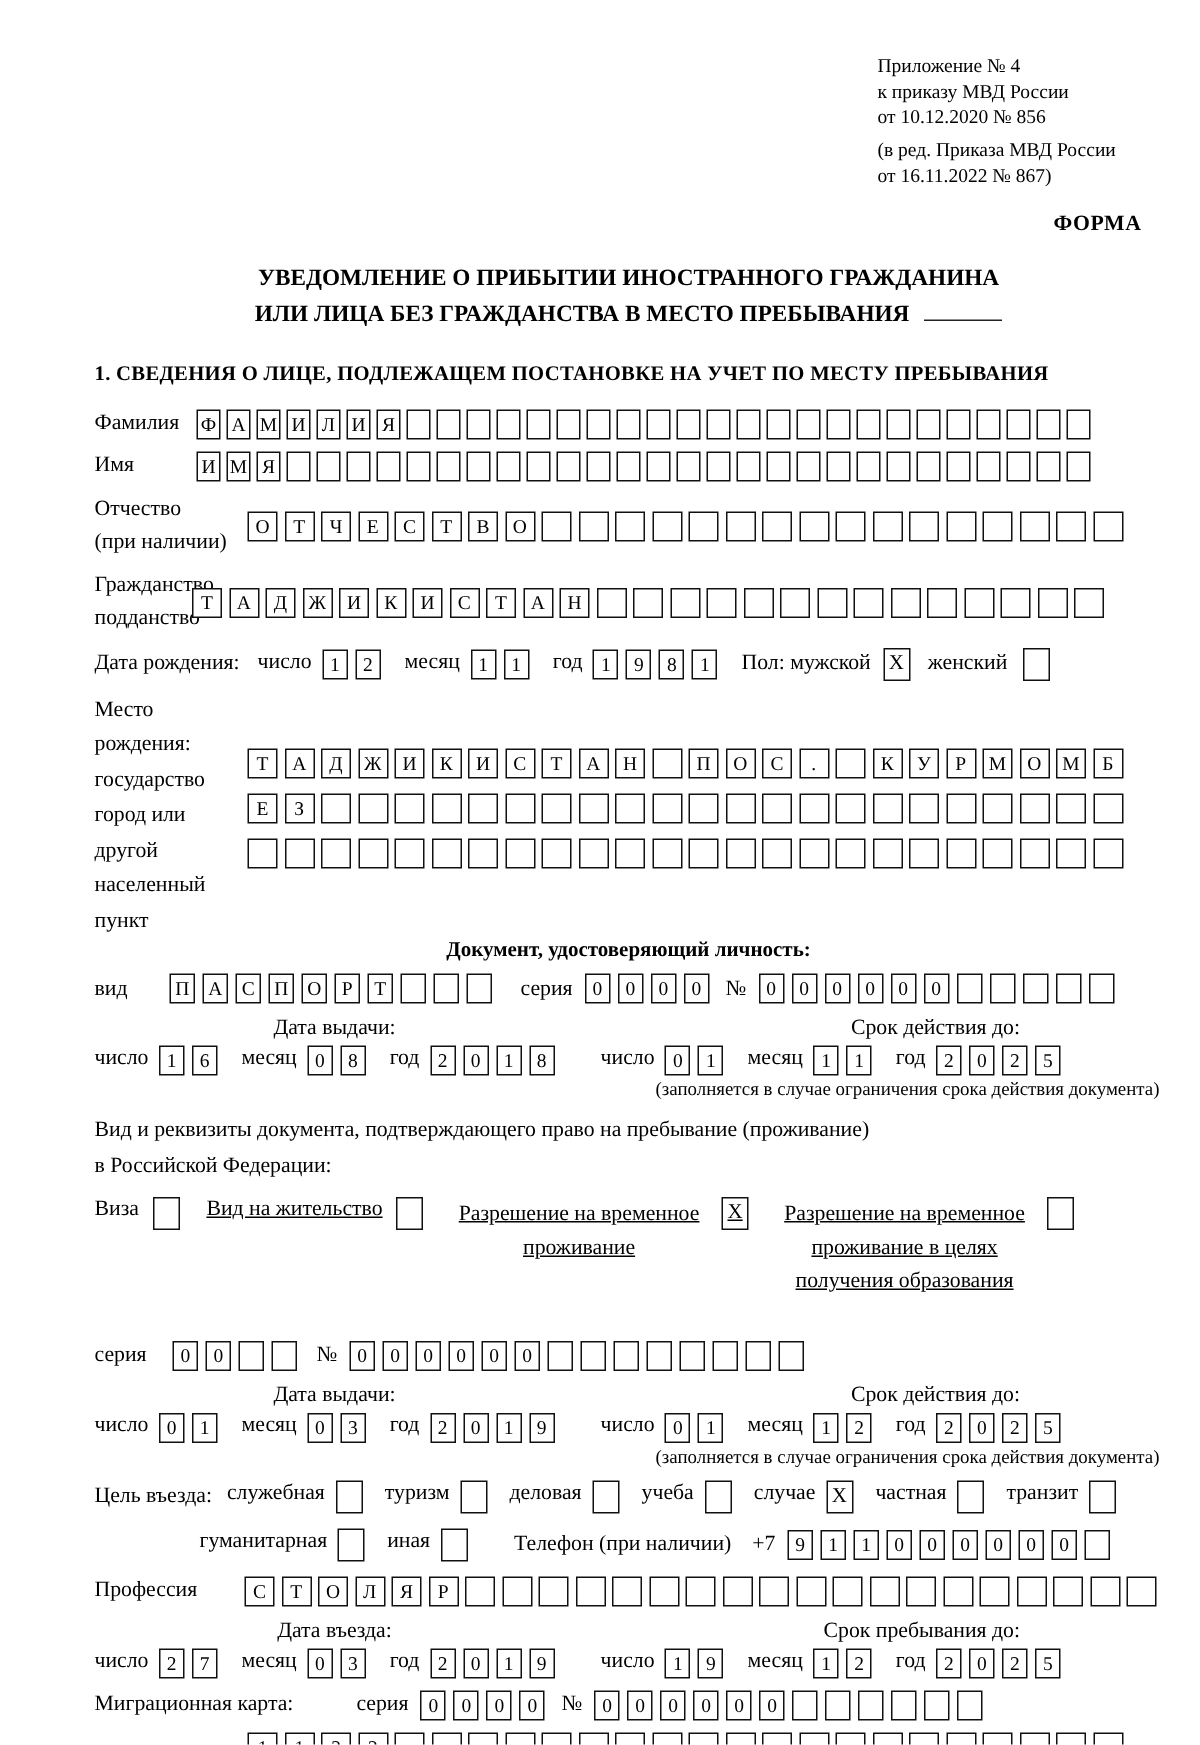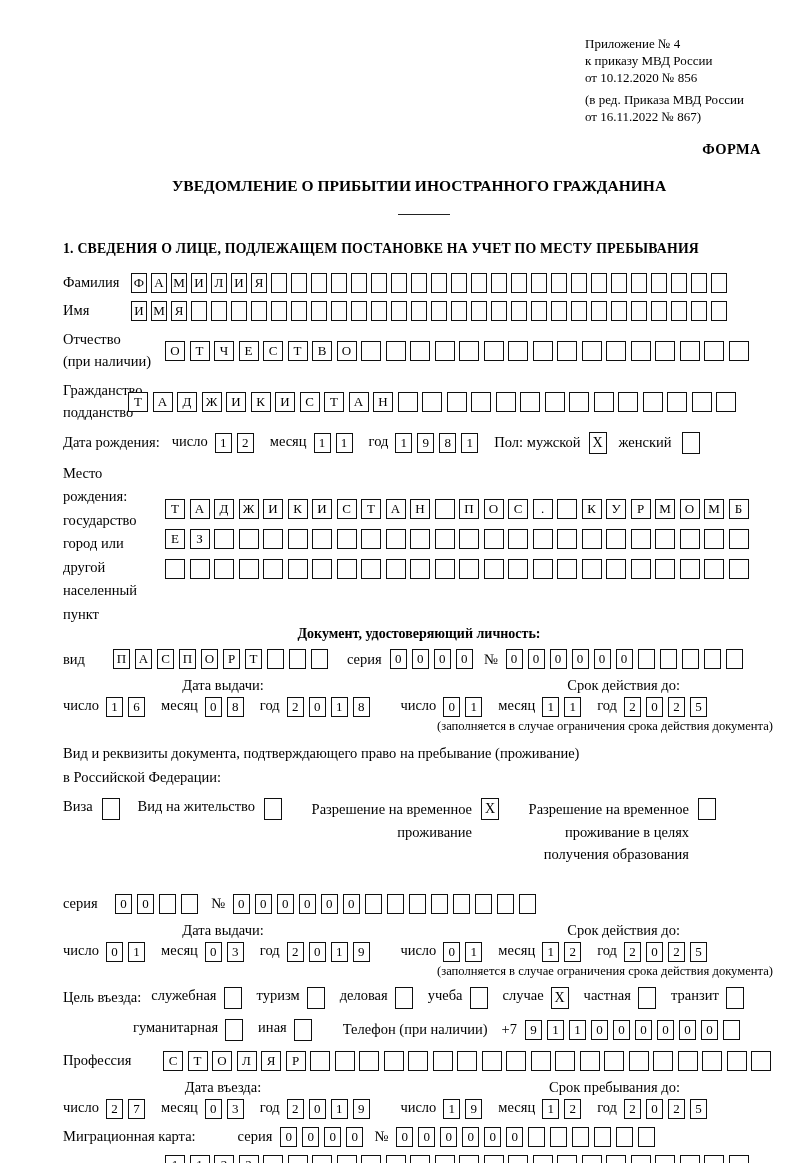--- a/index.html
+++ b/index.html
@@ -46,42 +46,42 @@
   .dhead .h1{width:320px;text-align:center;flex:none;}
   .dhead .h2{margin-left:auto;margin-right:95px;}
   .drow{display:flex;}
   .drow .right{margin-left:auto;margin-right:52px;}
   .dnote{font-size:12.6px;text-align:right;margin:2px 2px 8px 0;}
 
   .intro{font-size:14.5px;line-height:1.65;}
   .optrow{display:flex;align-items:flex-start;margin:8px 0 28px;}
   .opt{display:flex;align-items:flex-start;flex:none;}
   .optlbl{font-size:14.5px;margin-right:9px;}
-  .opt3l,.opt4l{width:172px;text-align:right;line-height:1.55;}
-  .opt + .opt{margin-left:14px;}
+  .opt3l,.opt4l{width:172px;text-align:center;line-height:1.55;}
+  .opt + .opt{margin-left:14px;text-decoration:underline;}
 
   .pr2{margin-left:70px;margin-bottom:10px;}
   .phone-lbl{margin:0 14px 0 16px;}
   .plus{font-size:14.5px;margin-right:8px;}
 </style>
 </head>
 <body>
 
 <div class="annex">
   <div>Приложение № 4</div>
   <div>к приказу МВД России</div>
   <div>от 10.12.2020 № 856</div>
   <div class="note">(в ред. Приказа МВД России</div>
   <div>от 16.11.2022 № 867)</div>
 </div>
 <div class="forma">ФОРМА</div>
 
 <div class="title">
   <div>УВЕДОМЛЕНИЕ О ПРИБЫТИИ ИНОСТРАННОГО ГРАЖДАНИНА</div>
-  <div><span class="blank"></span></div>
+  <div><span>ИЛИ ЛИЦА БЕЗ ГРАЖДАНСТВА В МЕСТО ПРЕБЫВАНИЯ</span><span class="blank"></span></div>
 </div>
 
 <div class="sec1">1. СВЕДЕНИЯ О ЛИЦЕ, ПОДЛЕЖАЩЕМ ПОСТАНОВКЕ НА УЧЕТ ПО МЕСТУ ПРЕБЫВАНИЯ</div>
 
 <div class="row">
   <span class="lbl w68">Фамилия</span>
   <span class="cells">
       <span class="cell">Ф</span>
       <span class="cell">А</span>
       <span class="cell">М</span>

